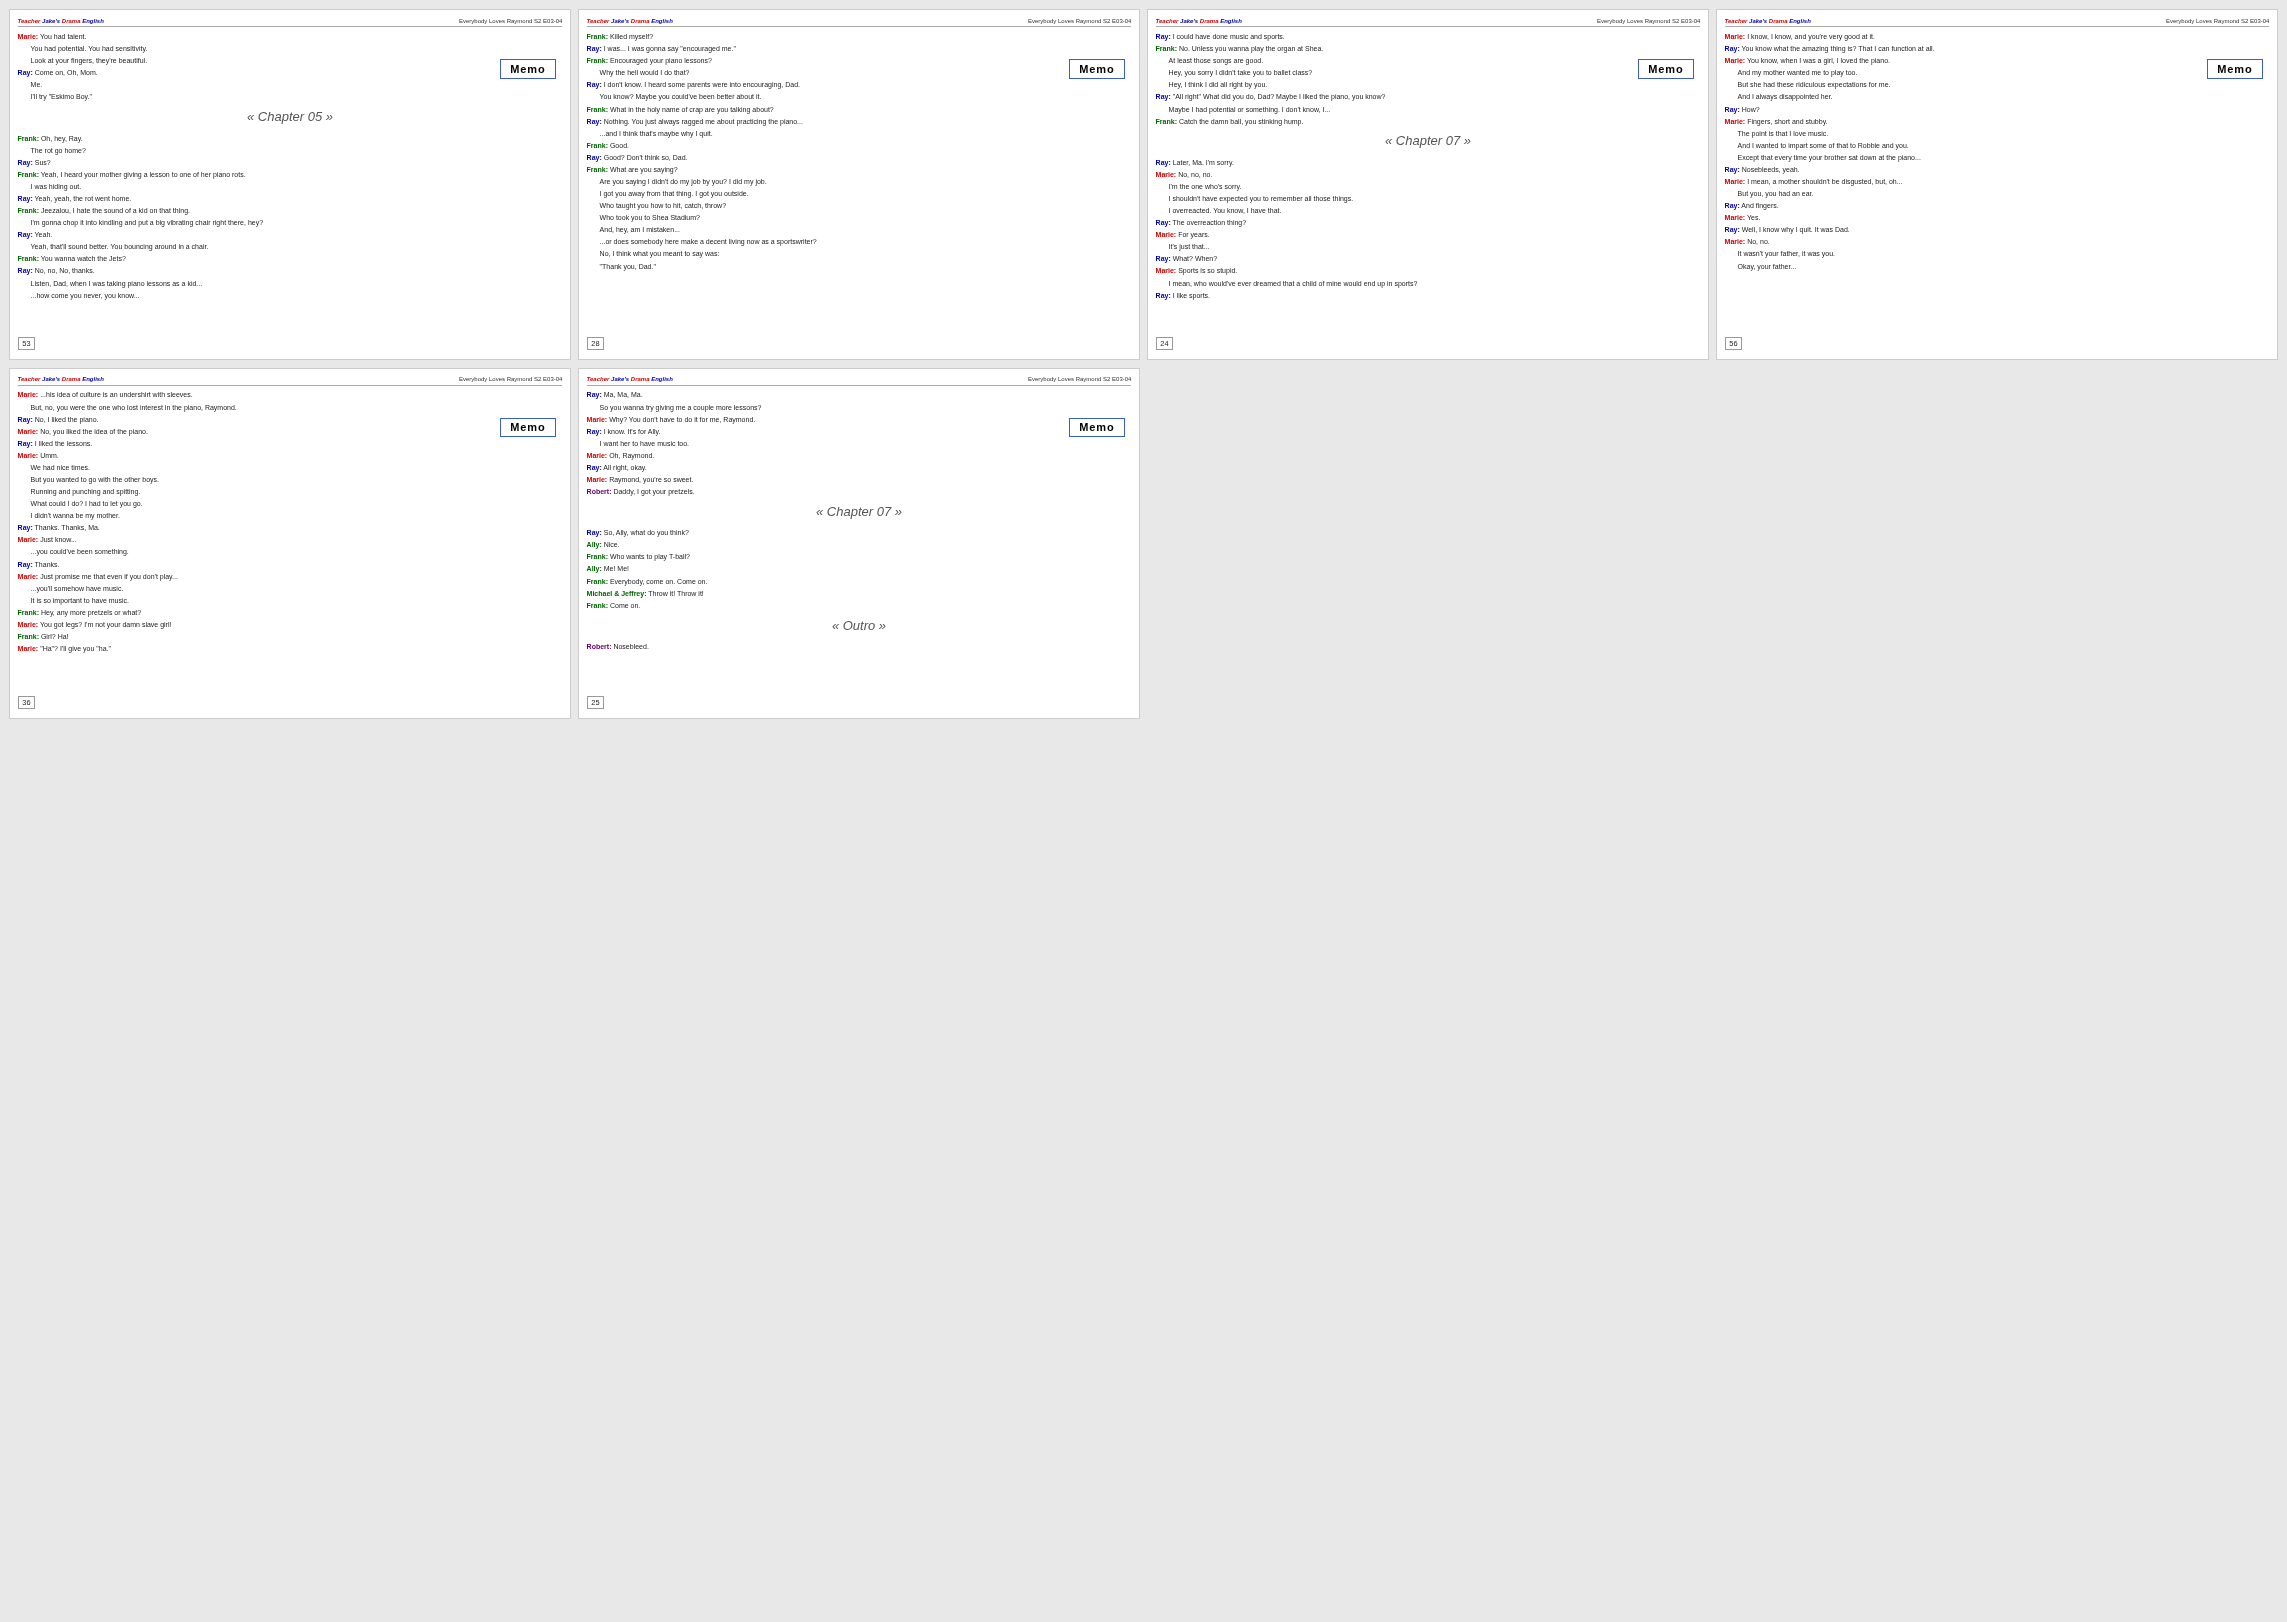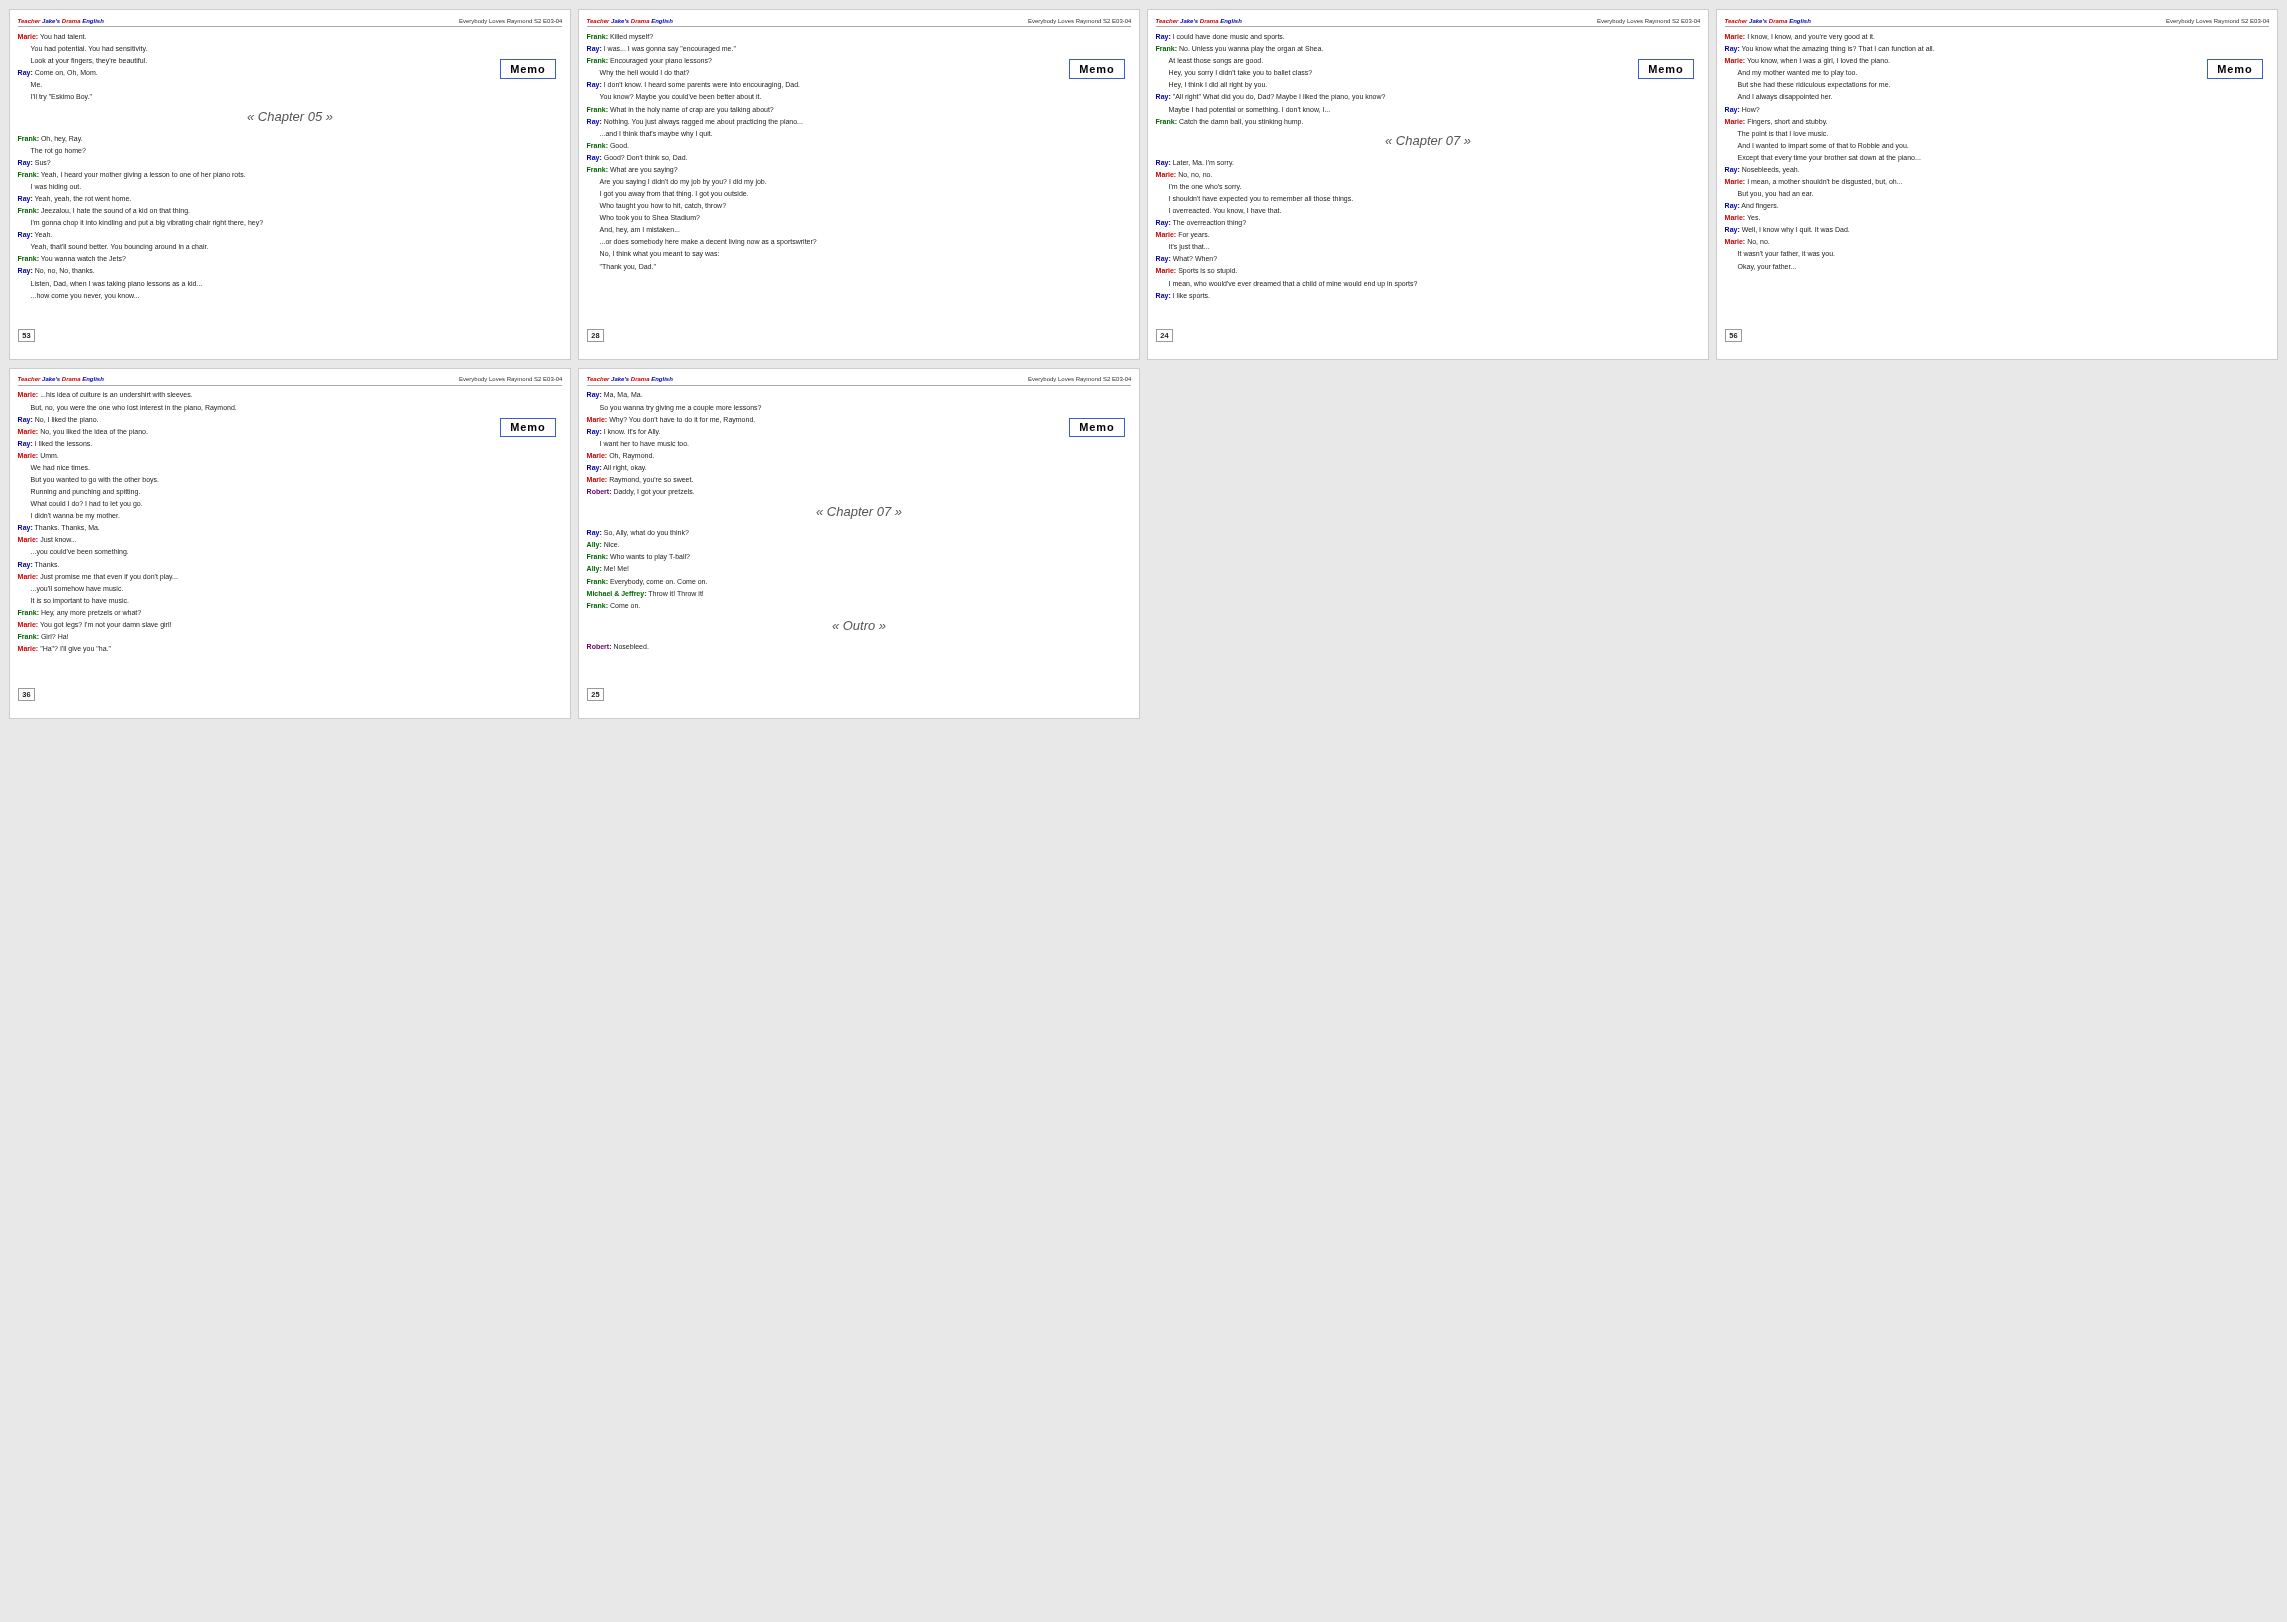--- a/index.html
+++ b/index.html
@@ -80,24 +80,24 @@
     .speaker.michael-jeffrey { color: #060; }
     .chapter-marker {
       text-align: center;
       font-size: 13px;
       color: #555;
       margin: 4.6px 0;
       font-style: italic;
     }
     .page-number {
       position: absolute;
-      bottom: 17px;
+      bottom: 9px;
       left: 7.4px;
       font-size: 7.4px;
-      font-weight: bold;
+      font-weight: normal;
       border: 0.9px solid #999;
       padding: 0.9px 3.7px;
     }
     .indent {
       padding-left: 13px;
     }
     .empty-page {
       background: #e8e8e8;
       border: none;
     }

